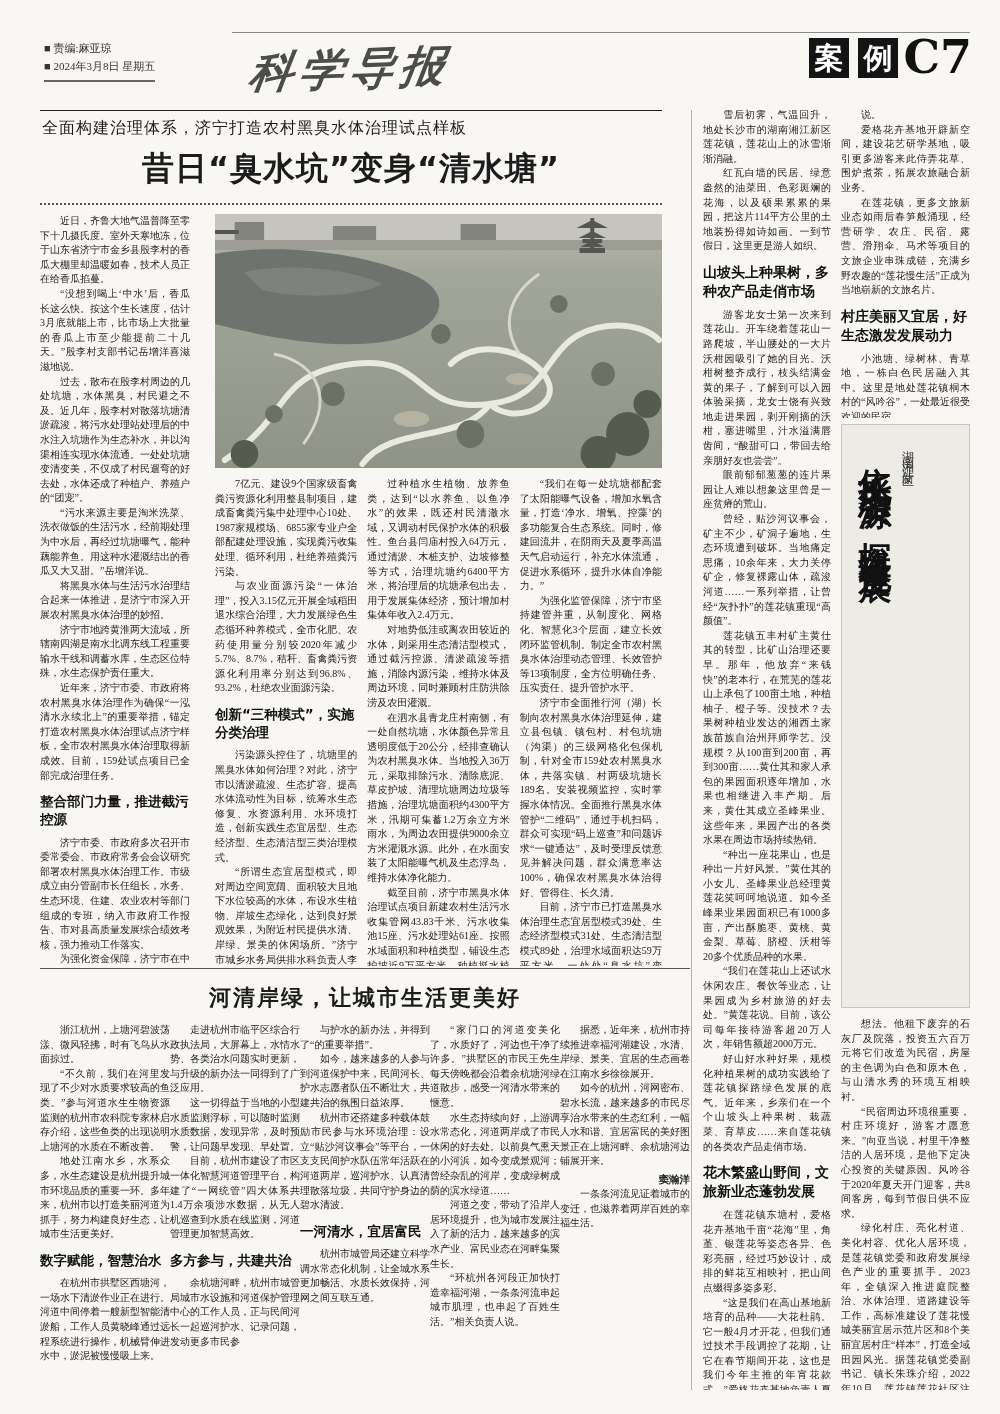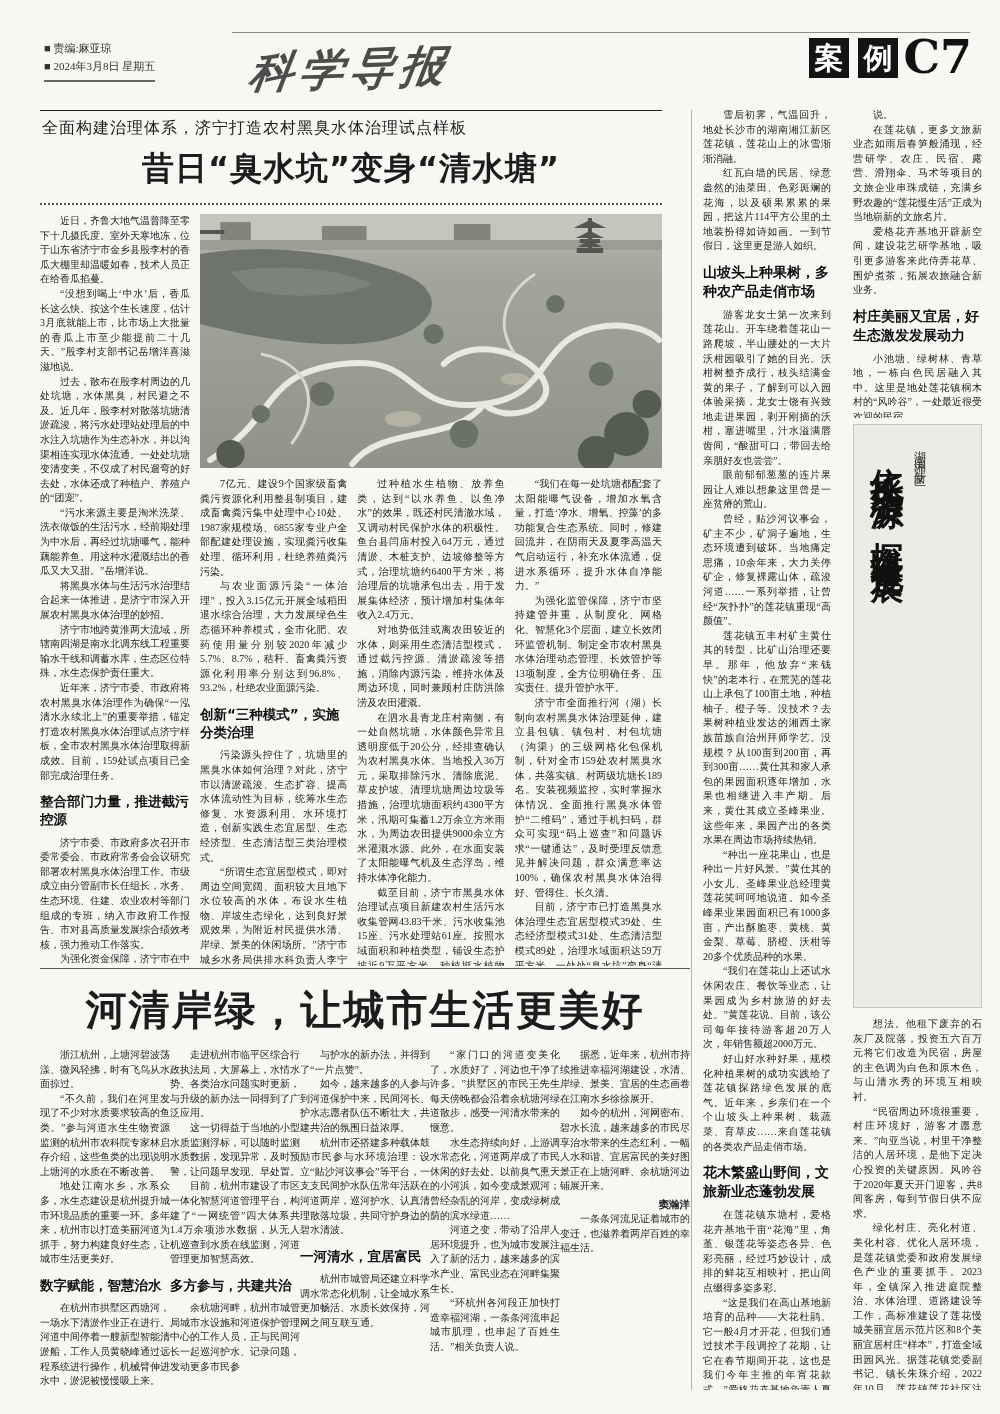--- a/index.html
+++ b/index.html
@@ -27,48 +27,48 @@
   .para { font-size:10px; line-height:1.46; text-align:justify; text-indent:2em; color:#222; }
   .sub  { font-size:13.5px; font-weight:bold; line-height:1.35; margin:9px 0 7px; color:#111;
           font-family:"DejaVu Sans","Liberation Sans",sans-serif; }
   .byl  { font-size:10.5px; font-weight:bold; text-align:right; margin-top:4px; }
   
   .jining { position:absolute; left:40px; top:110px; width:622px; }
   .kicker { font-size:16px; letter-spacing:1px; border-top:1.5px solid #222; padding:7px 2px 2px; }
   .headline { font-size:32px; font-weight:bold; text-align:center; letter-spacing:1px;
     font-family:"DejaVu Sans","Liberation Sans",sans-serif; padding:6px 0 12px;
     border-bottom:2px dotted #555; }
-  .jbody { display:flex; gap:10px; margin-top:9px; height:752px; overflow:hidden; }
+  .jbody { display:flex; gap:25px; margin-top:9px; height:752px; overflow:hidden; }
   .jcol1 { width:150px; flex:none; overflow:hidden; }
   .jright { flex:1; display:flex; flex-direction:column; }
   .photo { height:254px; margin-bottom:9px; background:#9a9d94; overflow:hidden; }
   .photo svg { display:block; width:100%; height:100%; }
   .jcols { display:flex; gap:10px; flex:1; overflow:hidden; }
   .jcol { flex:1; overflow:hidden; }
   
   .vdiv { position:absolute; left:691px; top:110px; width:1px; height:1280px; background:#b4b2ad; }
   
-  .hunan { position:absolute; left:703px; top:108px; width:267px; height:1282px; display:flex; gap:22px; }
+  .hunan { position:absolute; left:703px; top:108px; width:267px; height:1282px; display:flex; gap:10px; }
   .hunan .sub { font-size:14px; }
   .hcolA { width:128px; flex:none; overflow:hidden; }
   .hcolB { width:129px; flex:none; display:flex; flex-direction:column; }
   .hcolB-top { height:310px; overflow:hidden; }
   .vbox { height:584px; margin:6px 0 9px; background:#edebe6; border:1px solid #c9c6bf;
     padding:16px 10px 14px; overflow:hidden; }
   .vbox-inner { writing-mode:vertical-rl; height:100%; }
   .vlabel { font-size:12px; letter-spacing:5px; color:#333; padding-block-start:4px; }
   .vbig { font-size:33px; font-weight:bold; letter-spacing:6px; color:#111;
     font-family:"DejaVu Serif","Liberation Serif",serif; margin-top:0; padding-block-start:2px; }
   .hcolB-bottom { flex:1; overflow:hidden; }
   
   .hzrule { position:absolute; left:40px; top:968px; width:650px; height:1px; background:#555; }
   .hangzhou { position:absolute; left:40px; top:979px; width:650px; height:411px; }
   .hz-kicker { text-align:center; font-size:14.5px; font-weight:bold;
     font-family:"DejaVu Sans","Liberation Sans",sans-serif; }
-  .hz-headline { text-align:center; font-size:41px; font-weight:bold; letter-spacing:2px;
+  .hz-headline { text-align:center; font-size:22px; font-weight:bold; letter-spacing:2px;
     font-family:"DejaVu Sans","Liberation Sans",sans-serif; margin:4px 0 10px; }
   .hzcols { display:flex; height:338px; overflow:hidden; }
   .hzcol { flex:1; overflow:hidden; }
 </style>
 </head>
 <body>
 
 <div class="page">
 
   <div class="hdr-rule"></div>
@@ -200,22 +200,22 @@
         <p class="para">“种出一座花果山，也是种出一片好风景。”黄仕其的小女儿、圣峰果业总经理黄莲花笑呵呵地说道。如今圣峰果业果园面积已有1000多亩，产出酥脆枣、黄桃、黄金梨、草莓、脐橙、沃柑等20多个优质品种的水果。</p>
         <p class="para">“我们在莲花山上还试水休闲农庄、餐饮等业态，让果园成为乡村旅游的好去处。”黄莲花说。目前，该公司每年接待游客超20万人次，年销售额超2000万元。</p>
         <p class="para">好山好水种好果，规模化种植果树的成功实践给了莲花镇探路绿色发展的底气。近年来，乡亲们在一个个山坡头上种果树、栽蔬菜、育草皮……来自莲花镇的各类农产品走俏市场。</p>
         <h4 class="sub">花木繁盛山野间，文旅新业态蓬勃发展</h4>
         <p class="para">在莲花镇东塘村，爱格花卉基地千亩“花海”里，角堇、银莲花等姿态各异、色彩亮丽，经过巧妙设计，成排的鲜花互相映衬，把山间点缀得多姿多彩。</p>
         <p class="para">“这是我们在高山基地新培育的品种——大花杜鹃。它一般4月才开花，但我们通过技术手段调控了花期，让它在春节期间开花，这也是我们今年主推的年宵花款式。”爱格花卉基地负责人夏白华介绍。</p>
       </div>
     <div class="hcolB">
       <div class="hcolB-top">
           <p class="para">说。</p>
+          <p class="para">爱格花卉基地开辟新空间，建设花艺研学基地，吸引更多游客来此侍弄花草、围炉煮茶，拓展农旅融合新业务。</p>
           <p class="para">在莲花镇，更多文旅新业态如雨后春笋般涌现，经营研学、农庄、民宿、露营、滑翔伞、马术等项目的文旅企业串珠成链，充满乡野农趣的“莲花慢生活”正成为当地崭新的文旅名片。</p>
-          <p class="para">爱格花卉基地开辟新空间，建设花艺研学基地，吸引更多游客来此侍弄花草、围炉煮茶，拓展农旅融合新业务。</p>
           <h4 class="sub">村庄美丽又宜居，好生态激发发展动力</h4>
           <p class="para">小池塘、绿树林、青草地，一栋白色民居融入其中。这里是地处莲花镇桐木村的“风吟谷”，一处最近很受欢迎的民宿。</p>
         </div>
       <div class="vbox">
         <div class="vbox-inner">
           <div class="vlabel">湖南湘江新区：</div>
           <div class="vbig">依托生态资源　探路绿色发展</div>
         </div>
       </div>
       <div class="hcolB-bottom">
@@ -238,21 +238,21 @@
           <p class="para">在杭州市拱墅区西塘河，一场水下清淤作业正在进行。河道中间停着一艘新型智能清淤船，工作人员黄晓峰通过远程系统进行操作，机械臂伸进水中，淤泥被慢慢吸上来。</p>
         </div>
       <div class="hzcol">
           <p class="para">走进杭州市临平区综合行政执法局，大屏幕上，水情水势、各类治水问题实时更新，与升级的新办法一同得到了广泛应用。</p>
           <p class="para">这一切得益于当地的小型水质监测浮标，可以随时监测水质数据，发现异常，及时预警，让问题早发现、早处置。</p>
           <p class="para">目前，杭州市建设了市区一体化智慧河道管理平台，构建了“一网统管”四大体系共1.4万余项涉水数据，从无人机巡查到水质在线监测，河道管理更加智慧高效。</p>
           <h4 class="sub">多方参与，共建共治</h4>
           <p class="para">余杭塘河畔，杭州市城管局城市水设施和河道保护管理中心的工作人员，正与民间河长一起巡河护水、记录问题，发动更多市民参</p>
         </div>
       <div class="hzcol">
-          <p class="para">与护水的新办法，并得到了“一片点赞”。</p>
+          <p class="para">与护水的新办法，并得到了“的重要举措”。</p>
           <p class="para">如今，越来越多的人参与到河道保护中来，民间河长、护水志愿者队伍不断壮大，共建共治的氛围日益浓厚。</p>
           <p class="para">杭州市还搭建多种载体鼓励市民参与水环境治理：设立“贴沙河议事会”等平台，一支支民间护水队伍常年活跃在河道两岸，巡河护水、认真清理散落垃圾，共同守护身边的碧水清波。</p>
           <h4 class="sub">一河清水，宜居富民</h4>
           <p class="para">杭州市城管局还建立科学调水常态化机制，让全城水系更加畅活、水质长效保持，河网之间互联互通。</p>
         </div>
       <div class="hzcol">
           <p class="para">“家门口的河道变美化了，水质好了，河边也干净了许多。”拱墅区的市民王先生每天傍晚都会沿着余杭塘河绿道散步，感受一河清水带来的惬意。</p>
           <p class="para">水生态持续向好，上游调水常态化，河道两岸成了市民休闲的好去处。以前臭气熏天的小河浜，如今变成景观河；曾经杂乱的河岸，变成绿树成荫的滨水绿道……</p>
           <p class="para">河道之变，带动了沿岸人居环境提升，也为城市发展注入了新的活力，越来越多的滨水产业、富民业态在河畔集聚生长。</p>
           <p class="para">“环杭州各河段正加快打造幸福河湖，一条条河流串起城市肌理，也串起了百姓生活。”相关负责人说。</p>

